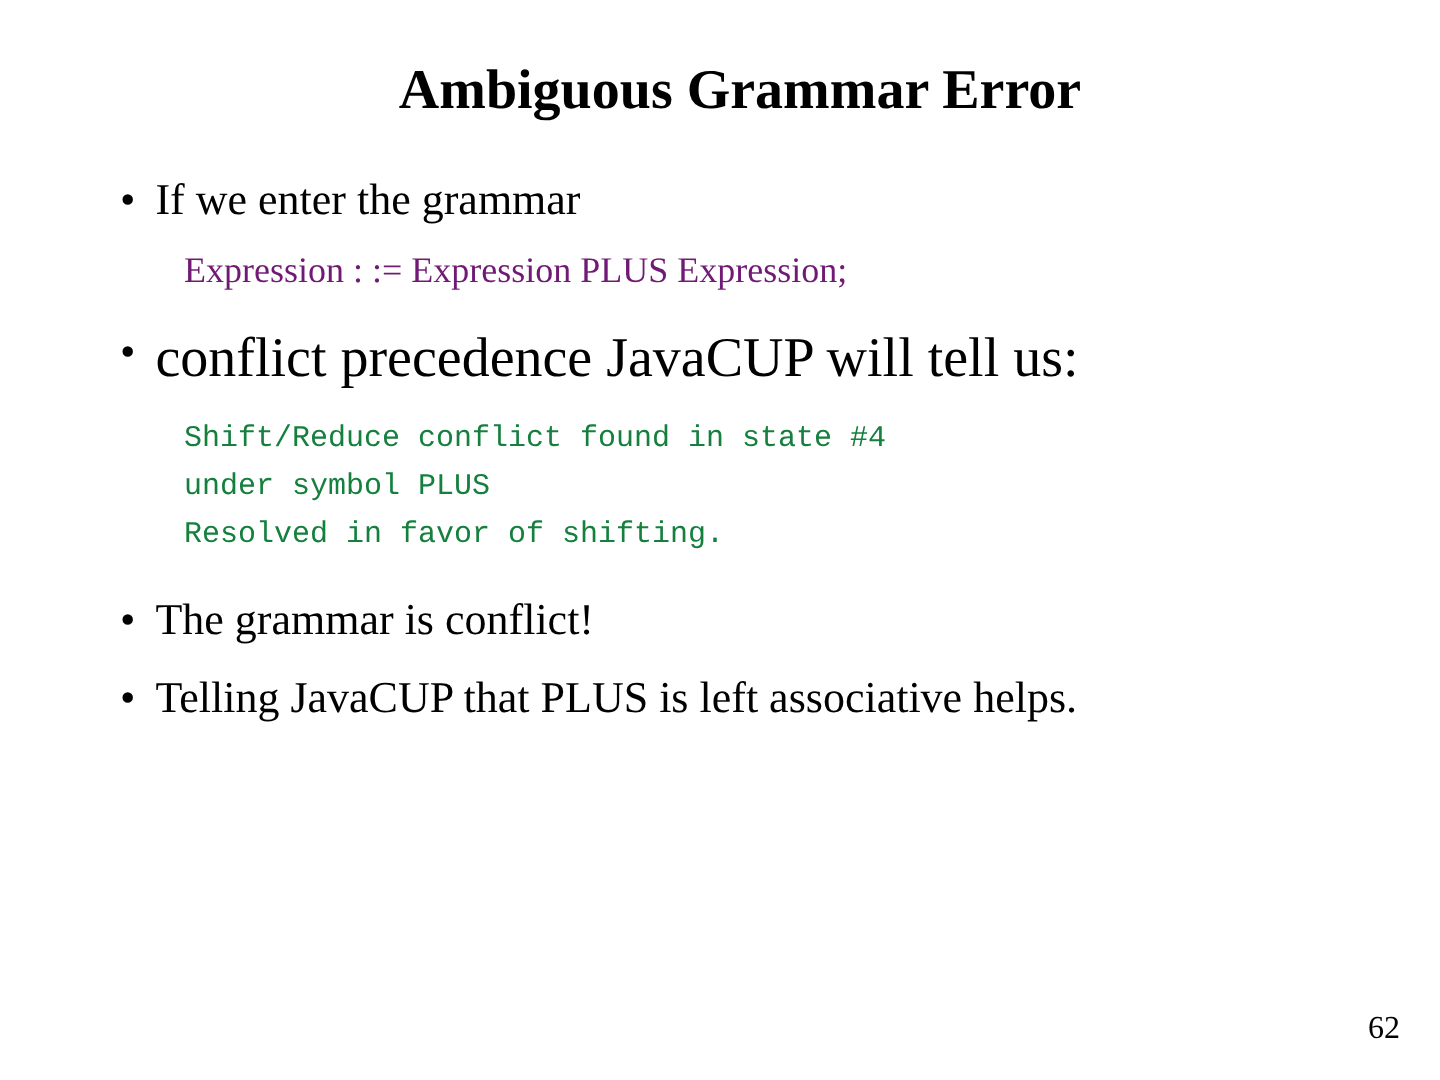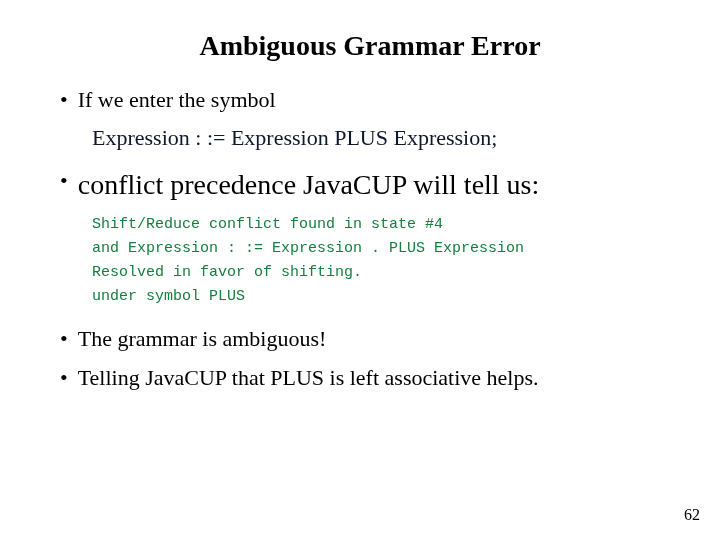--- a/index.html
+++ b/index.html
@@ -56,25 +56,25 @@
       font-family: 'Times New Roman', Times, serif;
     }
 
     .bullet-text-medium {
       font-size: 28px;
       line-height: 1.3;
       font-family: 'Times New Roman', Times, serif;
     }
 
     .expression-text {
-      font-size: 22px;
+      font-size: 18px;
       margin-left: 32px;
       margin-bottom: 14px;
       font-family: 'Times New Roman', Times, serif;
-      color: #0f172a;
+      color: #701a75;
     }
 
     .code-block {
       font-family: 'Courier New', Courier, monospace;
       font-size: 15px;
       margin-left: 32px;
       margin-bottom: 16px;
       line-height: 1.6;
       color: #15803d;
     }
@@ -101,42 +101,41 @@
 </head>
 <body>
 
 <div class="slide">
 
   <div class="title">Ambiguous Grammar Error</div>
 
   <div class="bullet-section">
     <div class="bullet-item">
       <span class="bullet-dot">•</span>
-      <span class="bullet-text-large">If we enter the symbol</span>
+      <span class="bullet-text-large">If we enter the grammar</span>
     </div>
     <div class="expression-text">Expression : := Expression PLUS Expression;</div>
   </div>
 
   <div class="bullet-section">
     <div class="bullet-item">
       <span class="bullet-dot">•</span>
       <span class="bullet-text-medium">conflict precedence JavaCUP will tell us:</span>
     </div>
     <div class="code-block">
       <div>Shift/Reduce conflict found in state #4</div>
-      <div>and Expression : := Expression . PLUS Expression</div>
+      <div>under symbol PLUS</div>
       <div>Resolved in favor of shifting.</div>
-      <div>under symbol PLUS</div>
     </div>
   </div>
 
   <div class="bottom-bullets">
     <div class="bottom-bullet">
       <span class="bullet-dot">•</span>
-      <span class="bullet-text-large">The grammar is ambiguous!</span>
+      <span class="bullet-text-large">The grammar is conflict!</span>
     </div>
     <div class="bottom-bullet">
       <span class="bullet-dot">•</span>
       <span class="bullet-text-large">Telling JavaCUP that PLUS is left associative helps.</span>
     </div>
   </div>
 
   <div class="page-number">62</div>
 </div>
 

